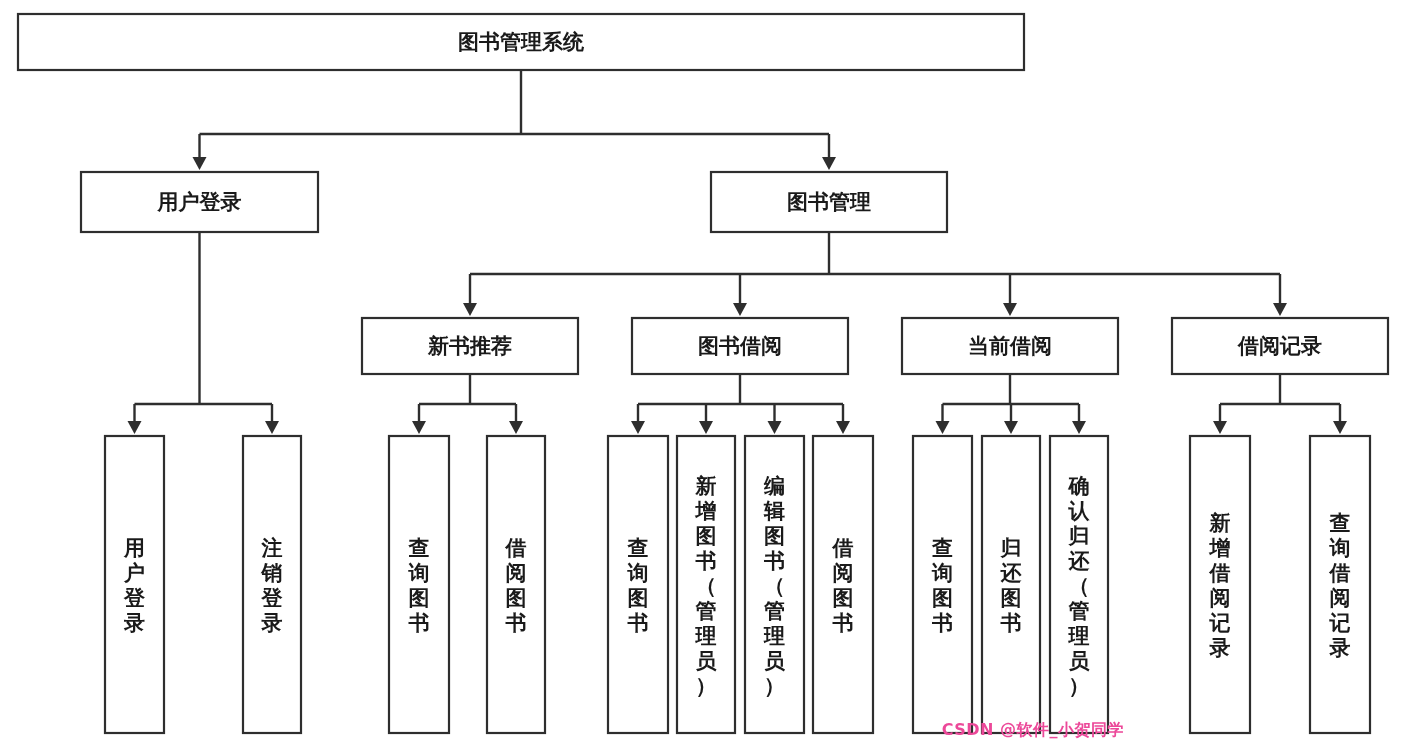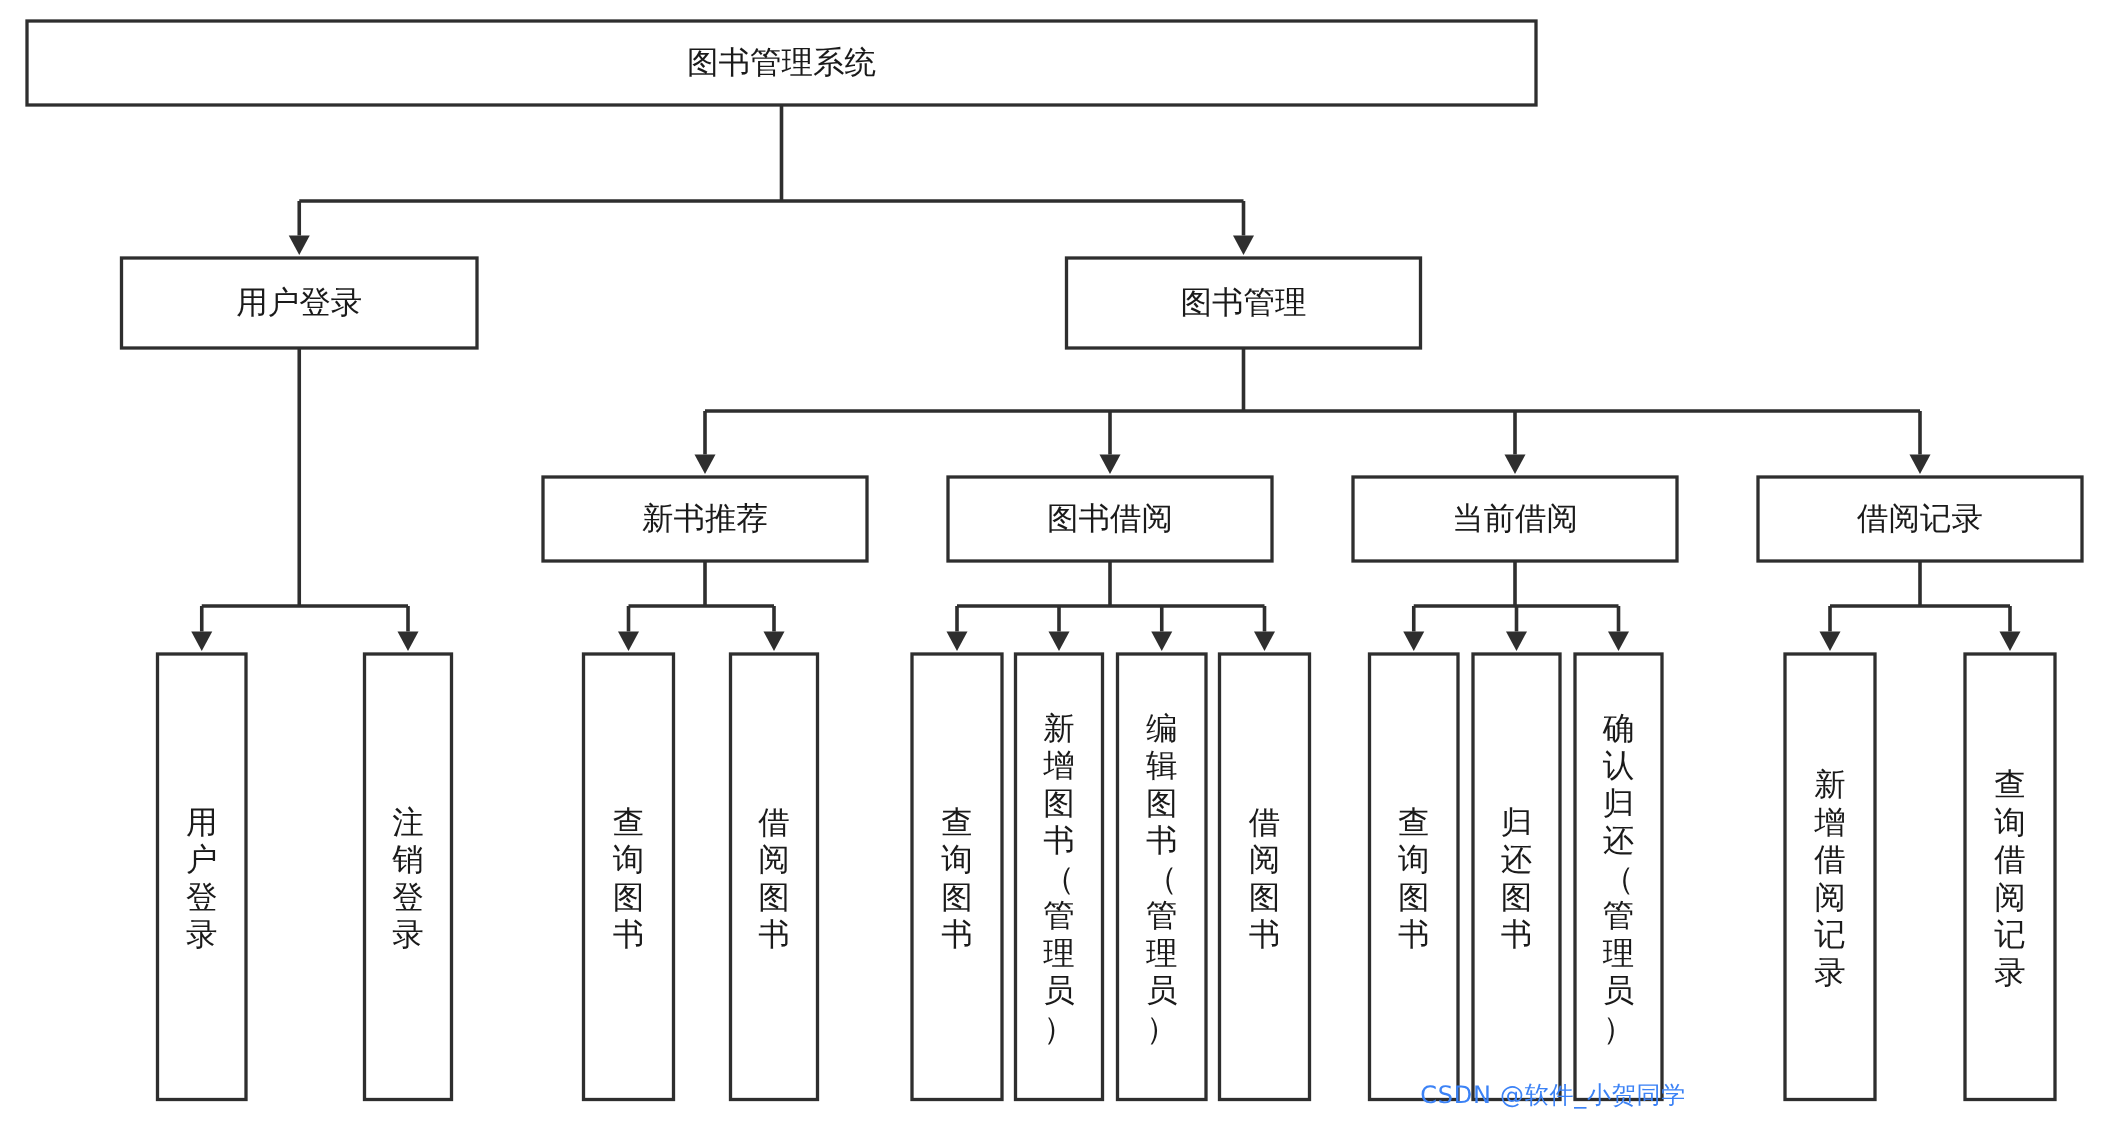--- a/index.html
+++ b/index.html
@@ -12,20 +12,21 @@
     height: 747px;
     font-family: "DejaVu Sans", "Liberation Sans", sans-serif;
     overflow: hidden;
     position: relative;
   }
   #diagram-root {
     position: absolute;
     left: 0; top: 0;
     width: 1132px;
     height: 747px;
+    font-weight: bold;
   }
   svg.flow {
     display: block;
     width: 1405px;
     height: 747px;
   }
   .node-box {
     fill: #ffffff;
     stroke: #2e2e2e;
     stroke-width: 2.2;
@@ -51,21 +52,21 @@
   .arrow-head {
     fill: #2e2e2e;
     stroke: none;
   }
   .watermark {
     position: absolute;
     right: 8px;
     bottom: 6px;
     font-family: "DejaVu Sans", "Liberation Sans", sans-serif;
     font-size: 16px;
-    color: #3b82f6;
+    color: #ec4899;
     white-space: nowrap;
     letter-spacing: 0.5px;
     user-select: none;
   }
 </style>
 </head>
 <body>
 
 <div id="diagram-root">
   <svg class="flow" viewBox="0 0 1405 747">

